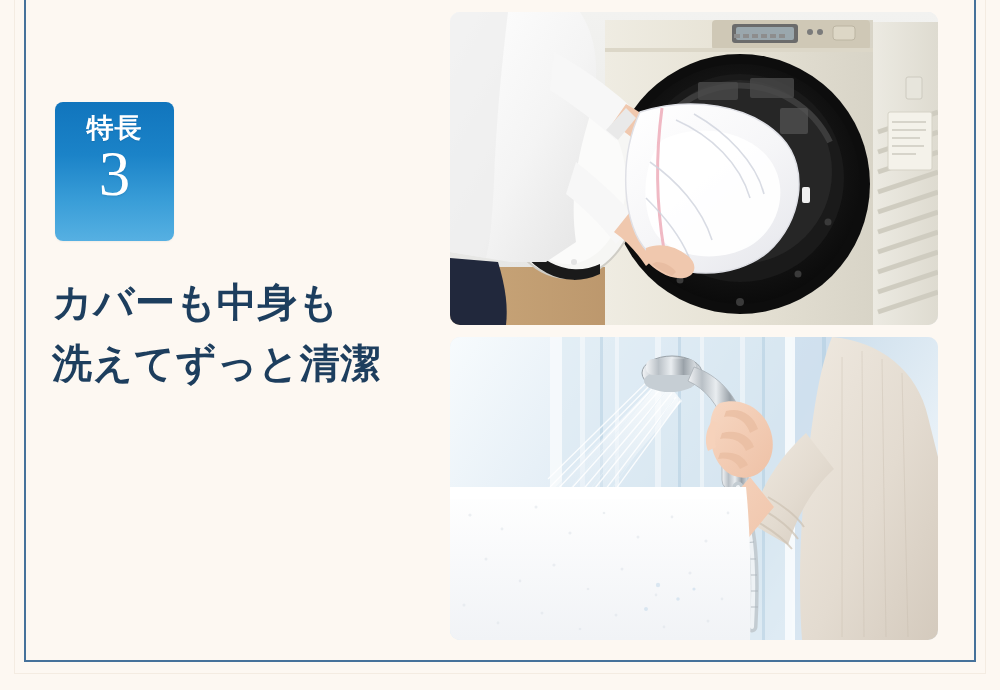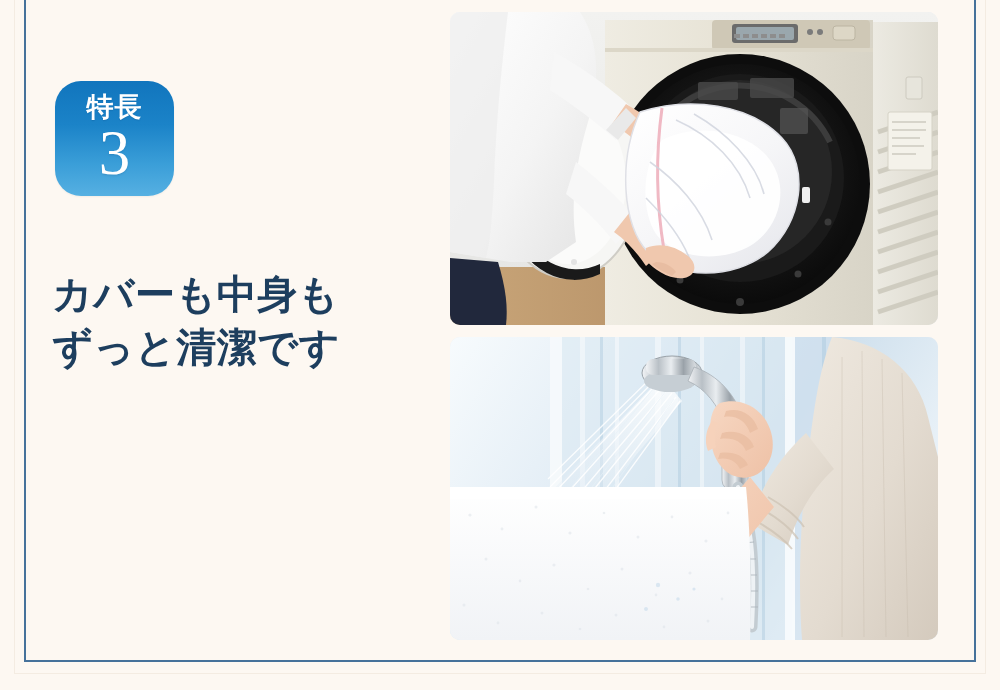--- a/index.html
+++ b/index.html
@@ -53,24 +53,24 @@
     position: absolute;
     left: 52px;
     top: 0;
     width: 390px;
     height: 690px;
   }
 
   .badge {
     position: absolute;
     left: 3px;
-    top: 81px;
+    top: 102px;
     width: 119px;
-    height: 115px;
-    border-radius: 26px;
+    height: 139px;
+    border-radius: 8px;
     background: linear-gradient(180deg, #1175bd 0%, #1b83c8 38%, #3a9ed8 72%, #56b0e2 100%);
     box-shadow: 0 1px 2px rgba(0,0,0,0.05);
     display: flex;
     flex-direction: column;
     align-items: center;
     justify-content: flex-start;
     padding-top: 13px;
     box-sizing: border-box;
   }
   .badge-label {
@@ -97,21 +97,21 @@
     left: 0;
     top: 236px;
     width: 390px;
     color: #1d3e5e;
     font-size: 40px;
     line-height: 1.32;
     font-weight: 700;
     letter-spacing: 0.5px;
     font-family: "Liberation Serif", "DejaVu Serif", serif;
   }
-  .headline .ln { display: block; white-space: pre; }
+  .headline .ln { display: block; white-space: pre; margin-top: 8px; }
 
   .body-copy {
     position: absolute;
     left: 0;
     top: 376px;
     width: 400px;
     color: #1d3e5e;
     font-size: 26px;
     line-height: 1.5;
     font-weight: 700;
@@ -142,21 +142,21 @@
 
   <div class="left-col">
 
     <div class="badge">
       <span class="badge-label">特長</span>
       <span class="badge-number">3</span>
     </div>
 
     <h2 class="headline">
       <span class="ln">カバーも中身も</span>
-      <span class="ln">ずっと清潔です</span>
+      <span class="ln">洗えてずっと清潔</span>
     </h2>
 
 
   </div>
 
   <div class="photo" id="photo-washer">
     <svg viewBox="0 0 488 313" preserveAspectRatio="xMidYMid slice" aria-hidden="true">
       <defs>
         <linearGradient id="wallG" x1="0" y1="0" x2="0" y2="1">
           <stop offset="0%" stop-color="#f2f2f0"></stop>

